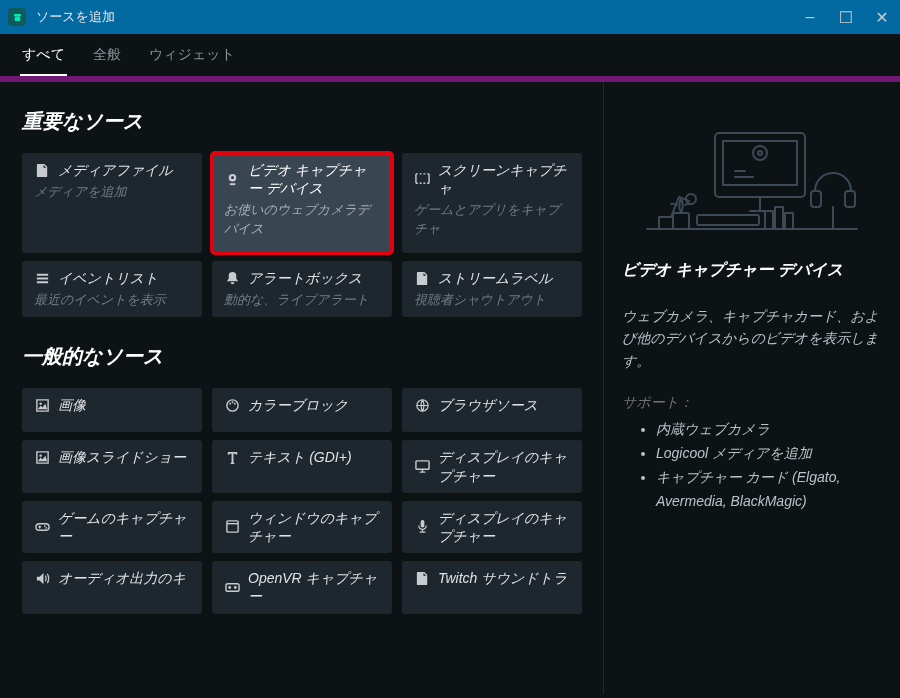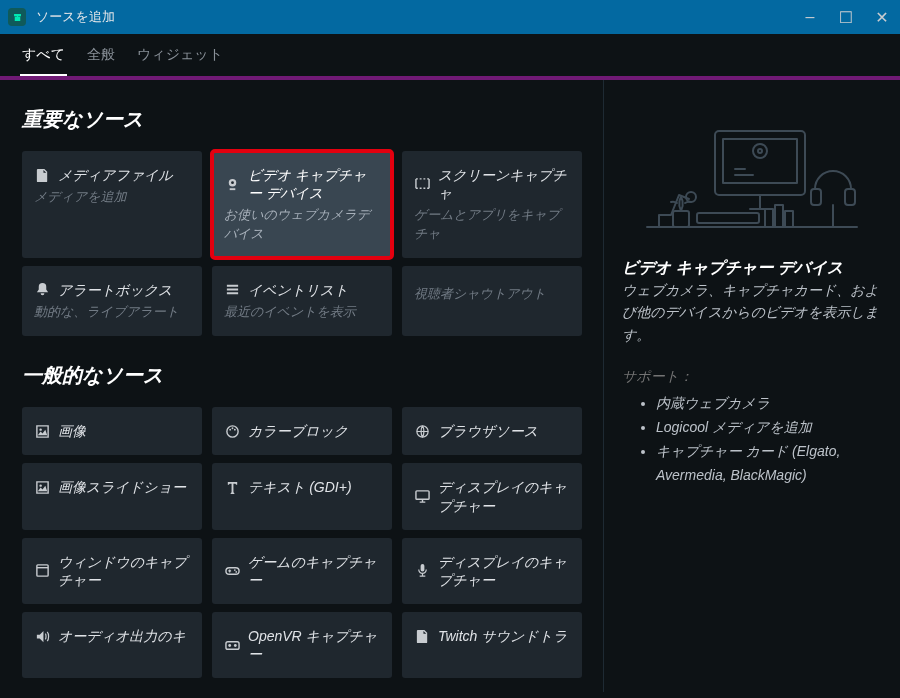--- a/index.html
+++ b/index.html
@@ -15,62 +15,62 @@
   }
   .titlebar .app-icon {
     width: 18px; height: 18px; border-radius: 4px; background: #0f5a5a;
     display:flex; align-items:center; justify-content:center; margin-right: 10px;
   }
   .titlebar .app-icon svg { width: 11px; height: 11px; fill: #00eab4; }
   .titlebar .title { font-size: 13px; color: #e4e6e9; }
   .win-controls { margin-left: auto; display: flex; gap: 16px; color:#c8ccd0; }
   .win-controls span { width: 20px; text-align: center; cursor: pointer; font-size: 16px; }
   .tabs {
-    display: flex; gap: 18px; padding: 6px 20px 0 20px; border-bottom: 4px solid #701a75;
+    display: flex; gap: 24px; padding: 6px 20px 0 20px; border-bottom: 6px solid #701a75;
   }
   .tab { padding: 6px 2px 10px 2px; color: #8a9199; font-size: 14px; cursor:pointer; }
   .tab.active { color: #fff; border-bottom: 2px solid #fff; }
   .body {
     display:flex; height: 612px; font-style: italic;
   }
   .left {
     width: 604px; padding: 0 18px 0 22px; overflow-y: auto;
     border-right: 1px solid #1e2a33;
   }
   .left::-webkit-scrollbar { width: 8px; }
   .left::-webkit-scrollbar-thumb { background:#2a343c; border-radius:4px; }
   .left::-webkit-scrollbar-track { background: transparent; }
   h2.section-title {
     color: #fff; font-size: 20px; font-weight: 700; margin: 26px 0 18px 0;
   }
   .grid {
     display:grid; grid-template-columns: repeat(3, 180px); gap: 8px 10px;
   }
   .card {
-    background: #1f272e; border-radius: 3px; padding: 15px 12px;
+    background: #1f272e; border-radius: 3px; padding: 8px 12px;
     min-height: 44px; cursor:pointer;
   }
   .card.tall { min-height: 100px; }
   .card.highlight { background:#394651; outline: 4px solid #e3000f; outline-offset:-2px; }
   .card-head { display:flex; align-items:center; gap: 8px; }
   .card-head .icon { width:16px; height:16px; color:#c8ccd0; flex:none; display:flex; align-items:center; justify-content:center; }
   .card-head .icon svg { width:15px; height:15px; fill: currentColor; }
   .card-title { color:#e0e3e7; font-size: 14px; font-weight: 500; line-height: 1.3; }
   .card-desc { color:#727b85; font-size: 13px; margin-top: 4px; line-height:1.4; }
   .card.highlight .card-title { color:#fff; }
   .card.highlight .card-desc { color:#a7b0ba; }
   .right {
     flex:1; padding: 14px 18px 10px 18px; display:flex; flex-direction:column;
   }
   .illus {
     height: 150px; display:flex; align-items:center; justify-content:center;
   }
   .illus svg { width: 230px; height: 140px; }
   .sel-title { font-size: 16px; color:#fff; font-weight:600; margin-top: 14px; }
-  .sel-desc { font-size: 14px; color:#bcc2c9; margin-top: 0; line-height:1.6; }
+  .sel-desc { font-size: 14px; color:#bcc2c9; margin-top: 24px; line-height:1.6; }
   .sup-label { font-size: 14px; color:#737373; margin-top: 22px; }
   .sup-list { margin: 6px 0 4px 0; padding-left: 34px; color:#bcc2c9; font-size:14px; line-height:1.7; }
   .footer {
     height: 52px; display:flex; align-items:center; justify-content:flex-end;
     gap: 10px; padding: 0 16px; background:#0d1215;
   }
 </style>
 </head>
 <body>
 
@@ -195,39 +195,47 @@
               </svg>
             </span>
             <span class="card-title">スクリーンキャプチャ</span>
           </div>
           <div class="card-desc">ゲームとアプリをキャプチャ</div>
         </div>
         <div class="card">
           <div class="card-head">
             <span class="icon">
               <svg viewBox="0 0 16 16">
+                <use href="#i-list"></use>
+              </svg>
+            </span>
+            <span class="card-title">イベントリスト</span>
+          </div>
+          <div class="card-desc">最近のイベントを表示</div>
+        </div>
+        <div class="card">
+          <div class="card-head">
+            <span class="icon">
+              <svg viewBox="0 0 16 16">
                 <use href="#i-bell"></use>
               </svg>
             </span>
             <span class="card-title">アラートボックス</span>
           </div>
           <div class="card-desc">動的な、ライブアラート</div>
         </div>
         <div class="card">
           <div class="card-head">
             <span class="icon">
               <svg viewBox="0 0 16 16">
-                <use href="#i-list"></use>
-              </svg>
-            </span>
-            <span class="card-title">イベントリスト</span>
-          </div>
-          <div class="card-desc">最近のイベントを表示</div>
-        </div>
-        <div class="card">
+                <use href="#i-file"></use>
+              </svg>
+            </span>
+            <span class="card-title">ストリームラベル</span>
+          </div>
           <div class="card-desc">視聴者シャウトアウト</div>
         </div>
       </div>
     <h2 class="section-title">一般的なソース</h2>
     <div class="grid" id="grid-common">
         <div class="card">
           <div class="card-head">
             <span class="icon">
               <svg viewBox="0 0 16 16">
                 <use href="#i-image"></use>
@@ -283,34 +291,34 @@
                 <use href="#i-display"></use>
               </svg>
             </span>
             <span class="card-title">ディスプレイのキャプチャー</span>
           </div>
         </div>
         <div class="card">
           <div class="card-head">
             <span class="icon">
               <svg viewBox="0 0 16 16">
+                <use href="#i-gamepad"></use>
+              </svg>
+            </span>
+            <span class="card-title">ゲームのキャプチャー</span>
+          </div>
+        </div>
+        <div class="card">
+          <div class="card-head">
+            <span class="icon">
+              <svg viewBox="0 0 16 16">
                 <use href="#i-window"></use>
               </svg>
             </span>
             <span class="card-title">ウィンドウのキャプチャー</span>
-          </div>
-        </div>
-        <div class="card">
-          <div class="card-head">
-            <span class="icon">
-              <svg viewBox="0 0 16 16">
-                <use href="#i-gamepad"></use>
-              </svg>
-            </span>
-            <span class="card-title">ゲームのキャプチャー</span>
           </div>
         </div>
         <div class="card">
           <div class="card-head">
             <span class="icon">
               <svg viewBox="0 0 16 16">
                 <use href="#i-mic"></use>
               </svg>
             </span>
             <span class="card-title">ディスプレイのキャプチャー</span>

